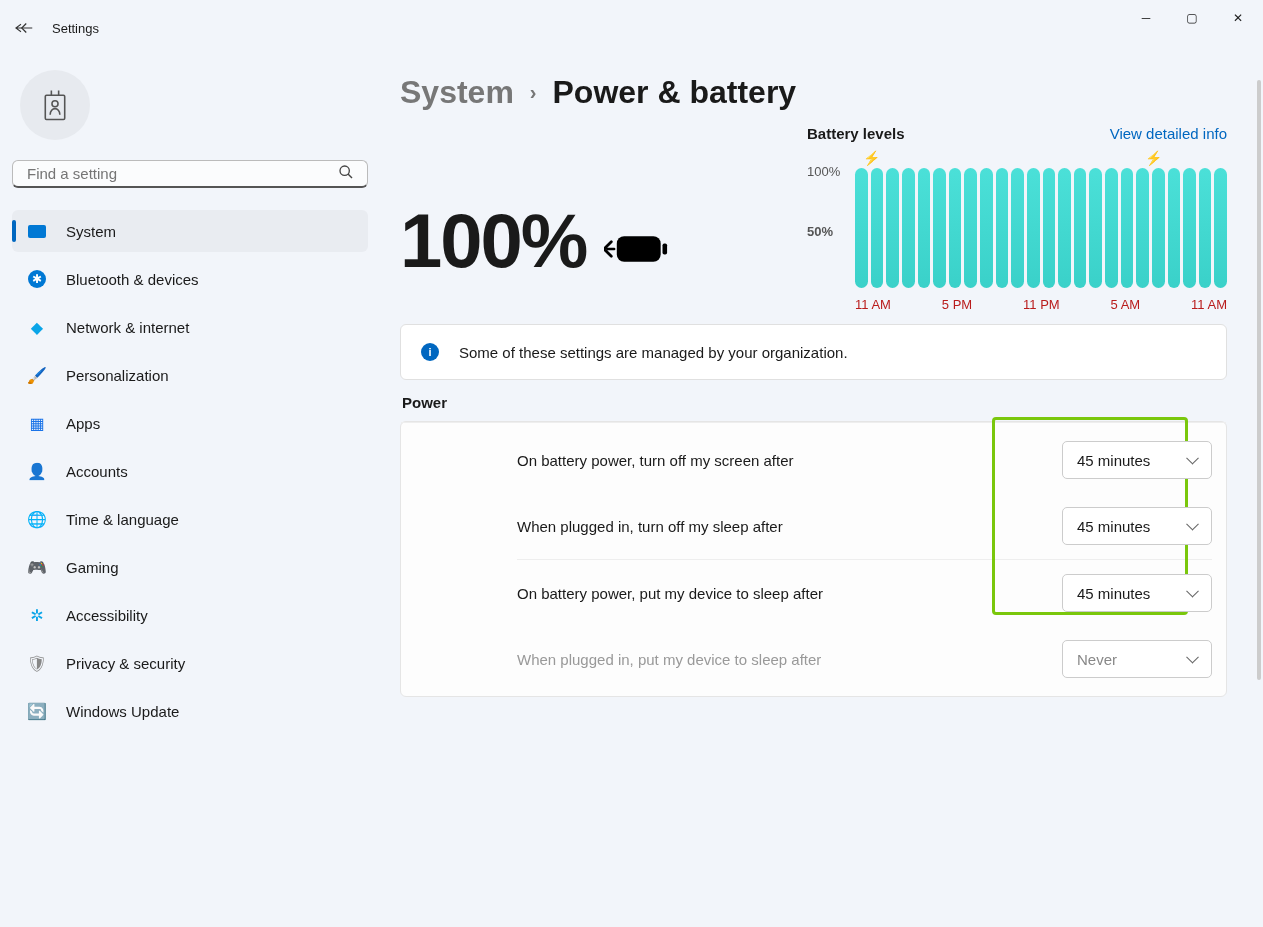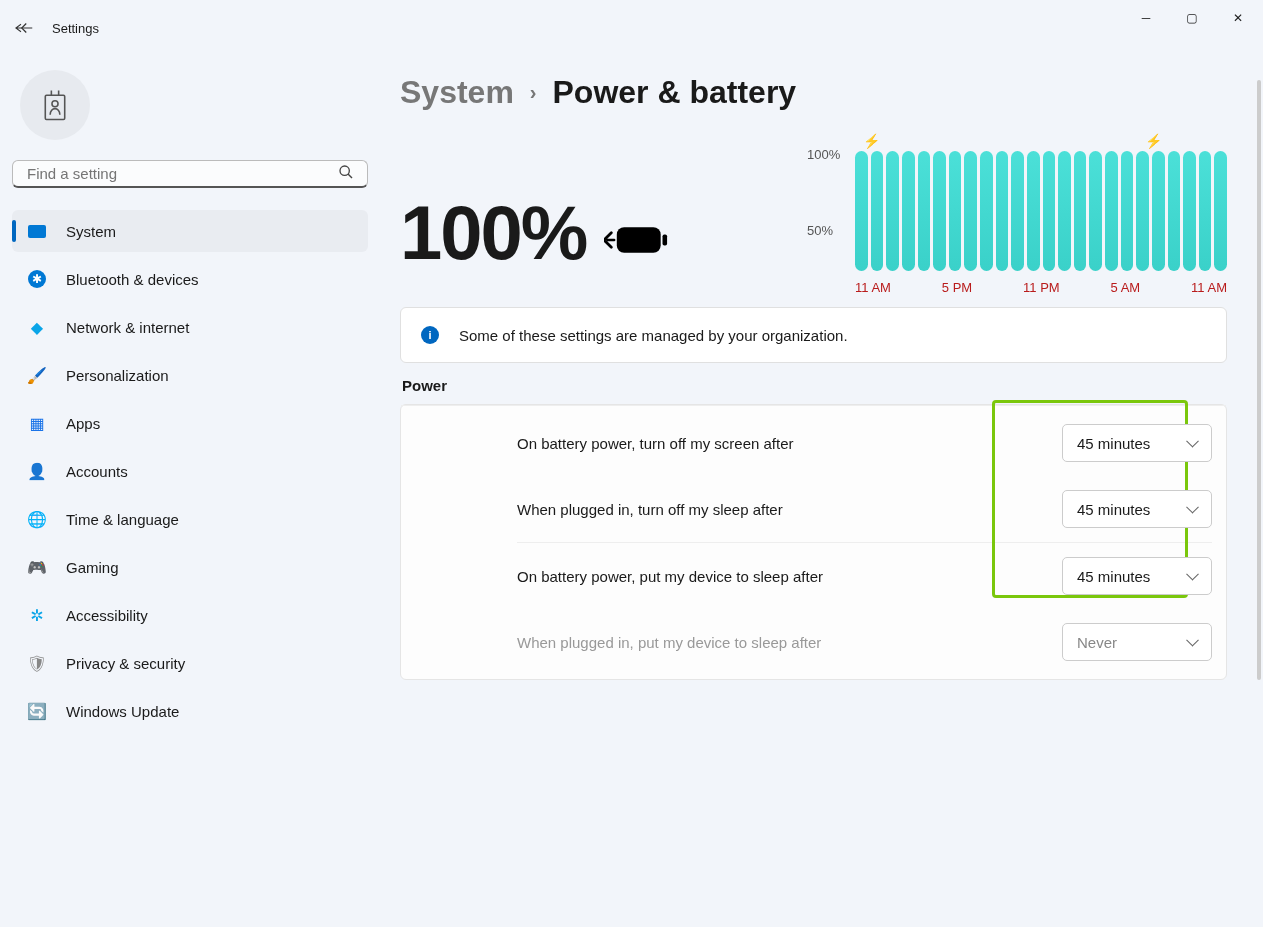--- a/index.html
+++ b/index.html
@@ -41,21 +41,21 @@
 .chart-block { width:420px; }
 .chart-head { display:flex; justify-content:space-between; align-items:center; font-size:15px; }
 .chart-head .lbl { font-weight:600; }
 .chart-head a { color:#0067c0; text-decoration:none; font-size:15px; }
 .chart { position:relative; height:160px; margin-top:4px; }
 .chart .plug { position:absolute; top:4px; color:#18b7b7; font-size:14px; }
 .chart .plug1 { left:56px; }
 .chart .plug2 { left:338px; }
 .chart .ylab { position:absolute; left:0; font-size:13px; color:#555; }
 .chart .ylab.p100 { top:18px; }
-.chart .ylab.p50 { top:94px; }
+.chart .ylab.p50 { top:78px;font-weight:bold; }
 .chart .bars { position:absolute; left:48px; right:0; top:22px; bottom:18px; display:flex; gap:3px; align-items:flex-end; }
 .chart .bar { flex:1; background: linear-gradient(180deg,#4be0d8,#3ad1c9); border-radius: 7px 7px 7px 7px; height:100%; }
 .chart .xlabels { position:absolute; left:48px; right:0; bottom:-6px; display:flex; justify-content:space-between; font-size:13px; color:#b91c1c; }
 
 .info-banner { background:#fff; border:1px solid #e0e0e0; border-radius:6px; padding:18px 20px; display:flex; align-items:center; gap:20px; font-size:15px; margin-bottom:14px; }
 .info-banner .ico { width:18px; height:18px; border-radius:50%; background:#0067c0; color:#fff; display:flex; align-items:center; justify-content:center; font-size:11px; font-weight:bold;}
 
 .section-title { font-weight:600; font-size:15px; margin:6px 0 10px 2px; }
 
 .card { background:#fdfdfd; border:1px solid #e5e5e5; border-radius:6px; margin-bottom:10px; }
@@ -181,20 +181,24 @@
       <div class="pct-block">
         <span class="pct">100%</span>
         <svg class="bat-ico" viewBox="0 0 70 36">
             <path d="M0 18 L8 10 M0 18 L8 26 M4 18 H11" stroke="#000" stroke-width="3" fill="none" stroke-linecap="round"></path>
             <rect x="14" y="4" width="48" height="28" rx="8" fill="#000"></rect>
             <rect x="64" y="12" width="5" height="12" rx="2" fill="#000"></rect>
           </svg>
       </div>
 
       <div class="chart-block">
+        <div class="chart-head">
+          <span class="lbl">Battery levels</span>
+          <a href="#">View detailed info</a>
+        </div>
         <div class="chart">
           <span class="plug plug1">⚡</span>
           <span class="plug plug2">⚡</span>
           <span class="ylab p100">100%</span>
           <span class="ylab p50">50%</span>
           <div class="bars" id="bars">
               <div class="bar"></div>
               <div class="bar"></div>
               <div class="bar"></div>
               <div class="bar"></div>

